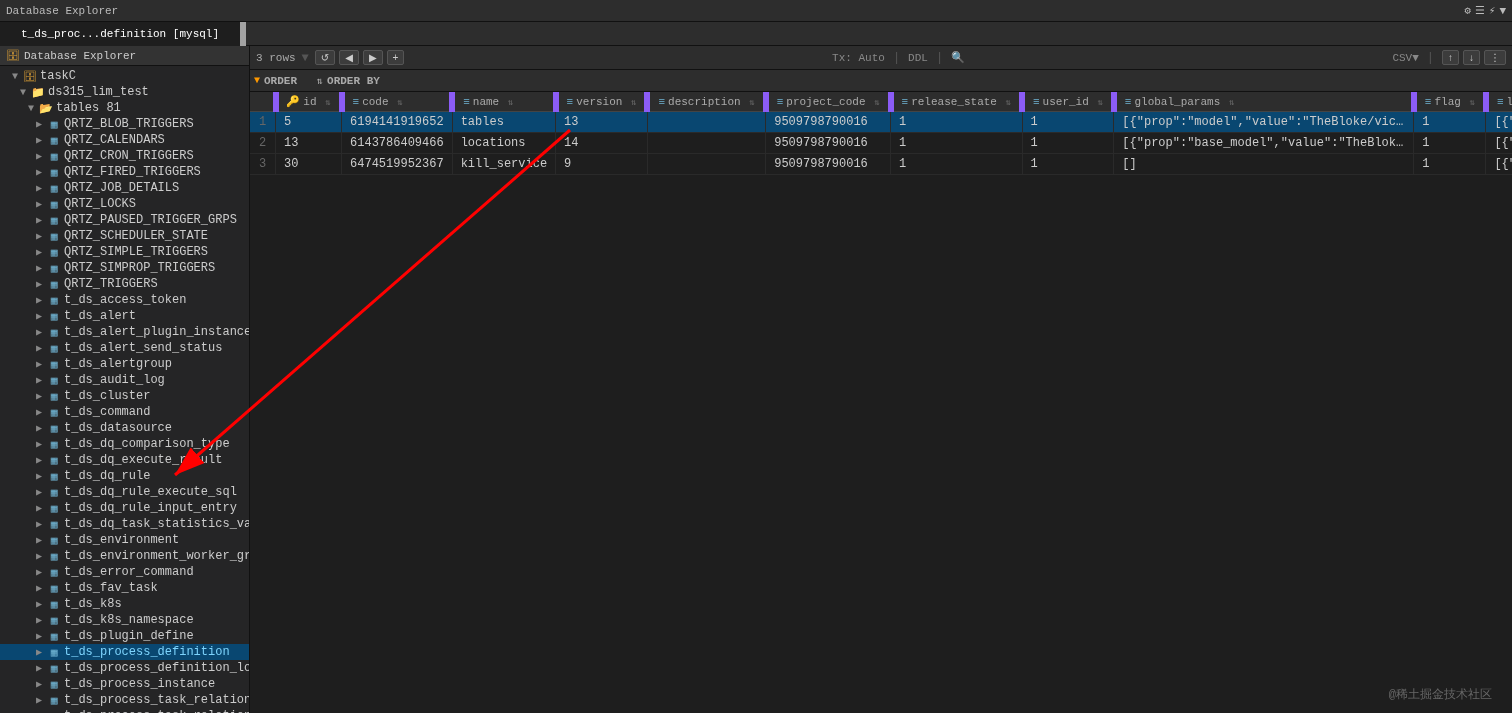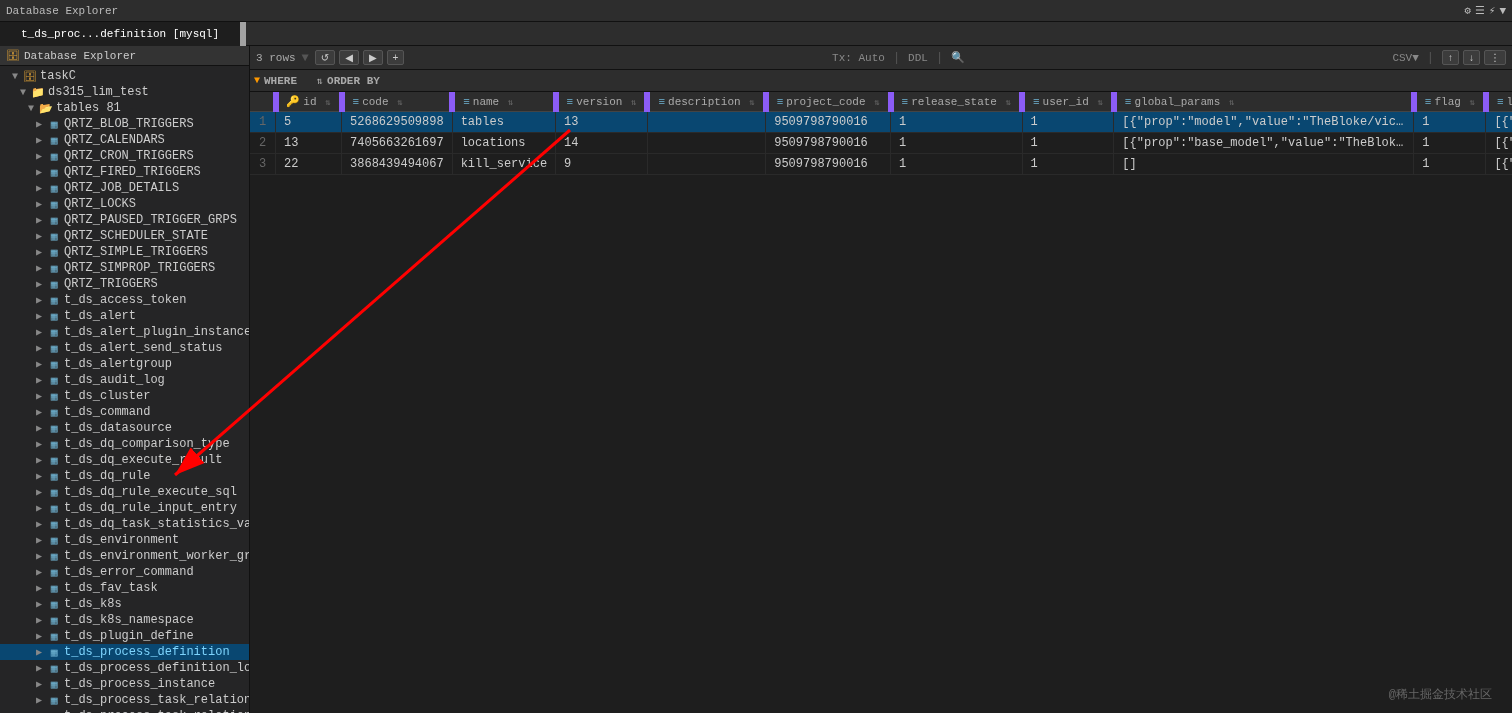--- a/index.html
+++ b/index.html
@@ -690,21 +690,21 @@
         <span style="color:#888; font-size:11px;">CSV▼</span>
         <span style="margin:0 4px; color:#555;">|</span>
         <button class="btn">↑</button>
         <button class="btn">↓</button>
         <button class="btn">⋮</button>
       </div>
 
       <div class="filter-bar">
         <div class="filter-section">
           <span class="filter-icon">▼</span>
-          <span class="filter-label">WHERE</span>
+          <span class="filter-label">ORDER</span>
         </div>
         <div class="filter-section">
           <span class="order-icon">⇅</span>
           <span class="filter-label">ORDER BY</span>
         </div>
       </div>
 
       <div class="table-container">
         <table>
           <thead>
@@ -753,49 +753,49 @@
               <th style="min-width:200px;">
                 <span class="th-icon">≡</span>locations
                 
               </th>
             </tr>
           </thead>
           <tbody id="table-body">
           <tr class="selected-row">
       <td class="row-num">1</td>
       <td>5</td>
-      <td>5268629509898</td>
+      <td>6194141919652</td>
       <td>tables</td>
       <td>13</td>
       <td></td>
       <td>9509798790016</td>
       <td>1</td>
       <td>1</td>
       <td style="max-width:300px;overflow:hidden;text-overflow:ellipsis;">[{"prop":"model","value":"TheBloke/vicuna-7B-1.1-HF","direct":"IN","ty...</td>
       <td>1</td>
       <td style="max-width:300px;overflow:hidden;text-overflow:ellipsis;">[{"taskCode":"9509799486288","x":288,"y":610},{"taskC...</td>
     </tr>
               <tr>
       <td class="row-num">2</td>
       <td>13</td>
-      <td>7405663261697</td>
+      <td>6143786409466</td>
       <td>locations</td>
       <td>14</td>
       <td></td>
       <td>9509798790016</td>
       <td>1</td>
       <td>1</td>
       <td style="max-width:300px;overflow:hidden;text-overflow:ellipsis;">[{"prop":"base_model","value":"TheBloke/vicuna-7B-1.1-HF","direct":"IN...</td>
       <td>1</td>
       <td style="max-width:300px;overflow:hidden;text-overflow:ellipsis;">[{"taskCode":"9553071349888","x":88,"y":92},{"taskCod...</td>
     </tr>
               <tr>
       <td class="row-num">3</td>
-      <td>22</td>
-      <td>3868439494067</td>
+      <td>30</td>
+      <td>6474519952367</td>
       <td>kill_service</td>
       <td>9</td>
       <td></td>
       <td>9509798790016</td>
       <td>1</td>
       <td>1</td>
       <td style="max-width:300px;overflow:hidden;text-overflow:ellipsis;">[]</td>
       <td>1</td>
       <td style="max-width:300px;overflow:hidden;text-overflow:ellipsis;">[{"taskCode":"9628864523424","x":288,"y":610},{"task...</td>
     </tr>

